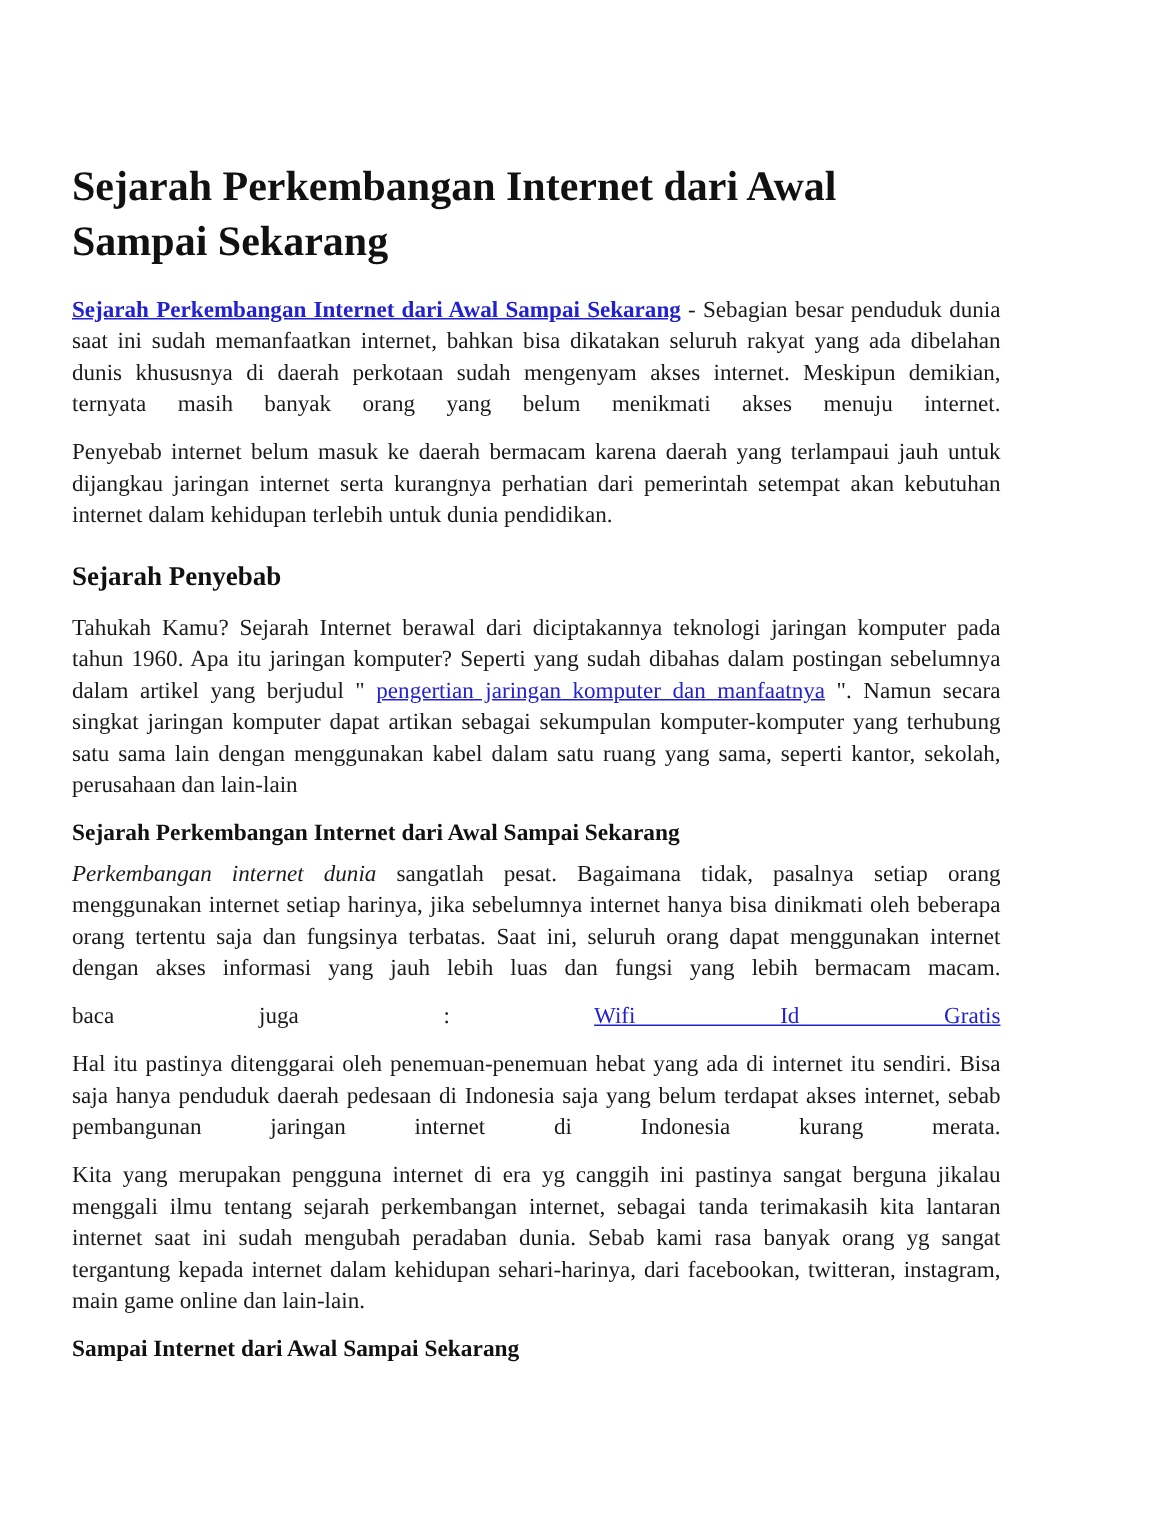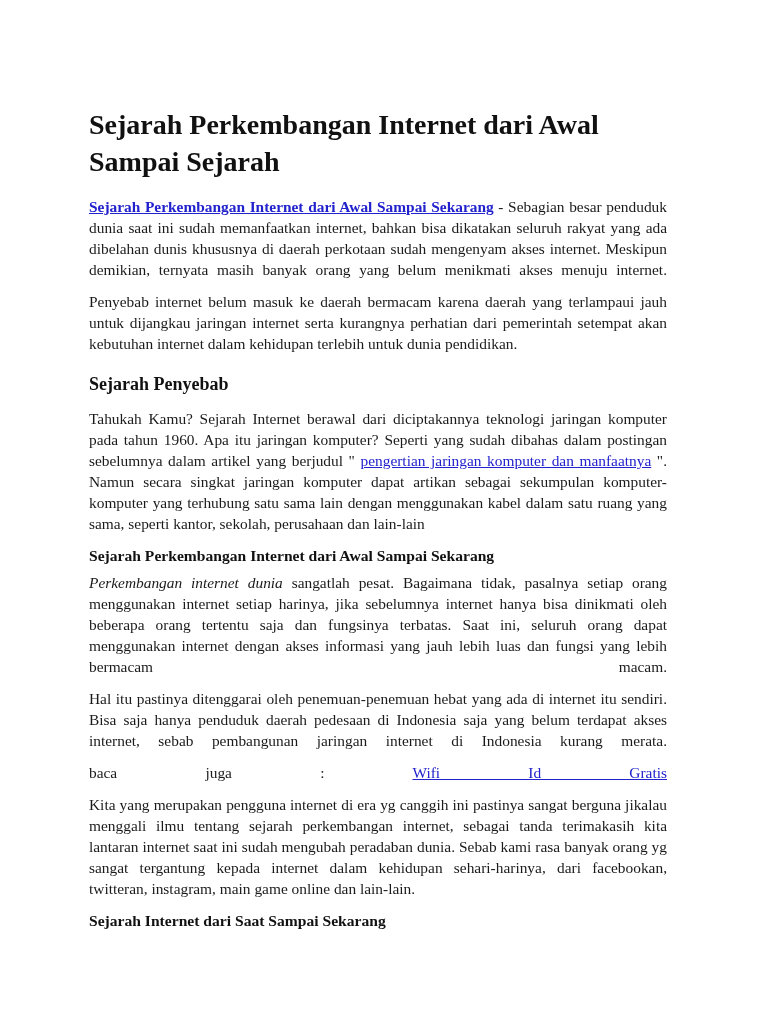--- a/index.html
+++ b/index.html
@@ -11,21 +11,21 @@
     height: 1024px;
     background: #ffffff;
     color: #1a1a1a;
     font-family: "Liberation Serif", serif;
     overflow: hidden;
   }
   .page {
     box-sizing: border-box;
     width: 768px;
     height: 1024px;
-    padding: 106px 89px 0 89px;
+    padding: 106px 89px 0 48px;
   }
   h1.doc-title {
     font-size: 28px;
     line-height: 37px;
     font-weight: 700;
     margin: 0 0 16px 0;
     color: #111111;
   }
   h1.doc-title span { display: block; }
   p.body-p {
@@ -61,36 +61,36 @@
   em.italic-lead {
   }
 </style>
 </head>
 <body>
 
 <div class="page">
 
   <h1 class="doc-title">
     <span>Sejarah Perkembangan Internet dari Awal</span>
-    <span>Sampai Sejarah</span>
+    <span>Sampai Sekarang</span>
   </h1>
 
   <p class="body-p justify-last"><a href="#" class="doc-link bold">Sejarah Perkembangan Internet dari Awal Sampai Sekarang</a><span> - Sebagian besar penduduk dunia saat ini sudah memanfaatkan internet, bahkan bisa dikatakan seluruh rakyat yang ada dibelahan dunis khususnya di daerah perkotaan sudah mengenyam akses internet. Meskipun demikian, ternyata masih banyak orang yang belum menikmati akses menuju internet.</span></p>
 
   <p class="body-p">Penyebab internet belum masuk ke daerah bermacam karena daerah yang terlampaui jauh untuk dijangkau jaringan internet serta kurangnya perhatian dari pemerintah setempat akan kebutuhan internet dalam kehidupan terlebih untuk dunia pendidikan.</p>
 
   <h2 class="section-heading">Sejarah Penyebab</h2>
 
   <p class="body-p"><span>Tahukah Kamu? Sejarah Internet berawal dari diciptakannya teknologi jaringan komputer pada tahun 1960. Apa itu jaringan komputer? Seperti yang sudah dibahas dalam postingan sebelumnya dalam artikel yang berjudul " </span><a href="#" class="doc-link">pengertian jaringan komputer dan manfaatnya</a><span> ". Namun secara singkat jaringan komputer dapat artikan sebagai sekumpulan komputer-komputer yang terhubung satu sama lain dengan menggunakan kabel dalam satu ruang yang sama, seperti kantor, sekolah, perusahaan dan lain-lain</span></p>
 
   <h3 class="sub-heading">Sejarah Perkembangan Internet dari Awal Sampai Sekarang</h3>
 
   <p class="body-p justify-last"><em class="italic-lead">Perkembangan internet dunia</em><span> sangatlah pesat. Bagaimana tidak, pasalnya setiap orang menggunakan internet setiap harinya, jika sebelumnya internet hanya bisa dinikmati oleh beberapa orang tertentu saja dan fungsinya terbatas. Saat ini, seluruh orang dapat menggunakan internet dengan akses informasi yang jauh lebih luas dan fungsi yang lebih bermacam macam.</span></p>
 
+  <p class="body-p justify-last"><span>baca</span> <span>juga</span> <span>:</span> <a href="#" class="doc-link">Wifi Id Gratis</a></p>
+
   <p class="body-p justify-last">Hal itu pastinya ditenggarai oleh penemuan-penemuan hebat yang ada di internet itu sendiri. Bisa saja hanya penduduk daerah pedesaan di Indonesia saja yang belum terdapat akses internet, sebab pembangunan jaringan internet di Indonesia kurang merata.</p>
-
-  <p class="body-p justify-last"><span>baca</span> <span>juga</span> <span>:</span> <a href="#" class="doc-link">Wifi Id Gratis</a></p>
 
   <p class="body-p">Kita yang merupakan pengguna internet di era yg canggih ini pastinya sangat berguna jikalau menggali ilmu tentang sejarah perkembangan internet, sebagai tanda terimakasih kita lantaran internet saat ini sudah mengubah peradaban dunia. Sebab kami rasa banyak orang yg sangat tergantung kepada internet dalam kehidupan sehari-harinya, dari facebookan, twitteran, instagram, main game online dan lain-lain.</p>
 
-  <h3 class="sub-heading">Sejarah Internet dari Saat Sampai Sekarang</h3>
+  <h3 class="sub-heading">Sampai Internet dari Awal Sampai Sekarang</h3>
 
 </div>
 
 </body></html>

